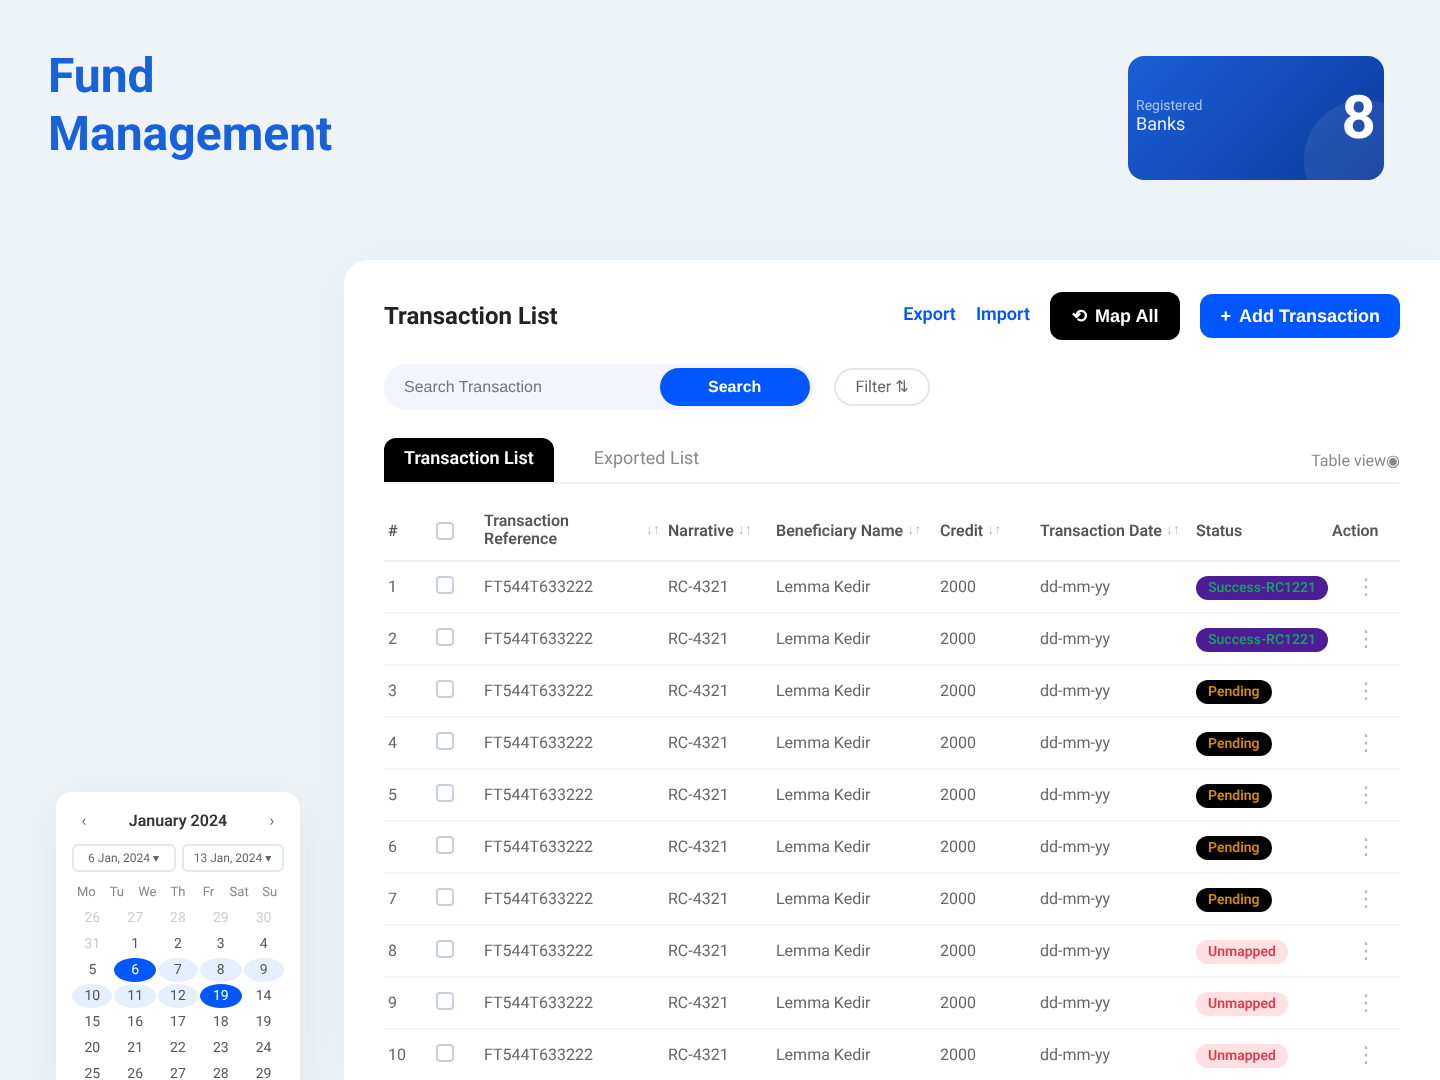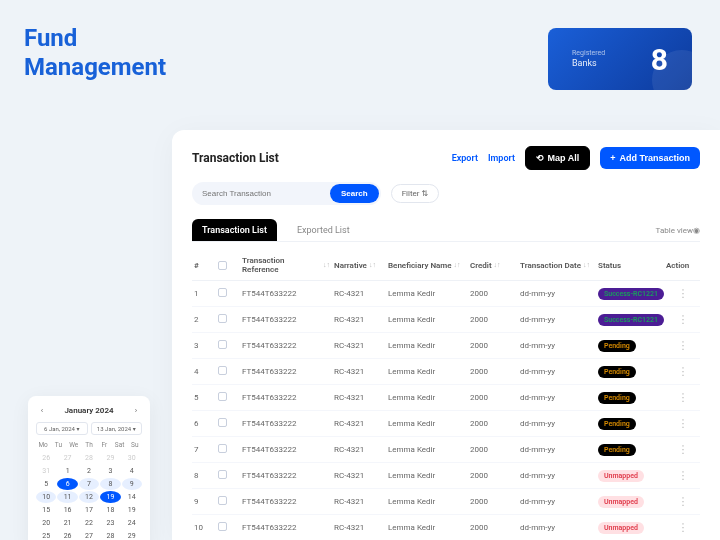--- a/index.html
+++ b/index.html
@@ -1,18 +1,18 @@
 <!DOCTYPE html>
 <html><head>
 <meta charset="utf-8">
 <style>
 *{margin:0;padding:0;box-sizing:border-box}
 body{font-family:-apple-system,BlinkMacSystemFont,'Segoe UI',Roboto,sans-serif;background:#eef3f8;width:720px;height:540px;overflow:hidden;position:relative;font-size:9px;color:#333}
 .page-title{position:absolute;left:24px;top:24px;font-size:24px;font-weight:700;color:#1861d8;line-height:1.2}
-.banks-card{position:absolute;right:28px;top:28px;width:144px;height:62px;background:linear-gradient(135deg,#1a5fd8,#0d3a9c);border-radius:8px;color:#fff;padding:14px 24px;display:flex;align-items:center;justify-content:space-between;overflow:hidden}
+.banks-card{position:absolute;right:28px;top:28px;width:128px;height:62px;background:linear-gradient(135deg,#1a5fd8,#0d3a9c);border-radius:8px;color:#fff;padding:14px 4px;display:flex;align-items:center;justify-content:space-between;overflow:hidden}
 .banks-card::after{content:'';position:absolute;right:-20px;bottom:-20px;width:60px;height:60px;border-radius:50%;background:rgba(255,255,255,.08)}
 .banks-card .lbl{font-size:9px;opacity:.9;line-height:1.3}
 .banks-card .lbl .t{font-size:7px;opacity:.7}
 .banks-card .big{font-size:30px;font-weight:700}
 .calendar{position:absolute;left:28px;top:396px;width:122px;background:#fff;border-radius:8px;padding:8px;box-shadow:0 4px 20px rgba(0,0,0,.06)}
 .cal-head{display:flex;align-items:center;justify-content:space-between;margin-bottom:6px}
 .cal-head .nav{width:12px;height:12px;display:flex;align-items:center;justify-content:center;cursor:pointer;color:#666;font-size:8px}
 .cal-head .month{font-size:8px;font-weight:600}
 .cal-range{display:flex;gap:3px;margin-bottom:6px}
 .cal-range .chip{flex:1;font-size:6px;border:1px solid #e2e6ee;border-radius:3px;padding:2px 3px;color:#666;text-align:center}
@@ -26,21 +26,21 @@
 .panel-head{display:flex;align-items:center;justify-content:space-between;margin-bottom:12px}
 .panel-title{font-size:12px;font-weight:700;color:#222}
 .panel-actions{display:flex;align-items:center;gap:10px}
 .link-btn{color:#0057ff;font-size:9px;font-weight:600;cursor:pointer}
 .btn{border-radius:6px;padding:6px 10px;font-size:9px;font-weight:600;cursor:pointer;display:inline-flex;align-items:center;gap:4px;border:none}
 .btn-dark{background:#000;color:#fff;border:1px solid #000}
 .btn-primary{background:#0057ff;color:#fff}
 .search-row{display:flex;align-items:center;gap:10px;margin-bottom:14px}
 .search-box{display:flex;align-items:center;background:#f2f5fb;border-radius:16px;padding:2px 2px 2px 10px}
 .search-box input{border:none;background:transparent;outline:none;font-size:8px;width:128px;color:#666}
-.search-box button{background:#0057ff;color:#fff;border:none;border-radius:14px;padding:5px 11px;font-size:8px;font-weight:600;cursor:pointer}
+.search-box button{background:#0057ff;color:#fff;border:none;border-radius:14px;padding:5px 24px;font-size:8px;font-weight:600;cursor:pointer}
 .filter-btn{border:1px solid #e2e6ee;border-radius:14px;padding:4px 10px;font-size:8px;color:#666;cursor:pointer;background:#fff}
 .tabs{display:flex;align-items:center;justify-content:space-between;border-bottom:1px solid #eef1f6;margin-bottom:8px}
 .tabs-left{display:flex;gap:10px}
 .tab{padding:6px 10px;font-size:9px;color:#888;cursor:pointer;border-radius:6px 6px 0 0}
 .tab.active{background:#000;color:#fff;font-weight:600}
 .table-view{font-size:8px;color:#888;display:flex;align-items:center;gap:0}
 .thead,.trow{display:grid;grid-template-columns:20px 20px 88px 50px 78px 46px 74px 64px 34px;gap:4px;align-items:center;padding:6px 2px}
 .thead{color:#555;font-weight:600;font-size:8px;border-bottom:1px solid #eef1f6}
 .thead .th{display:flex;align-items:center;gap:2px}
 .sort{font-size:7px;color:#bbb}

